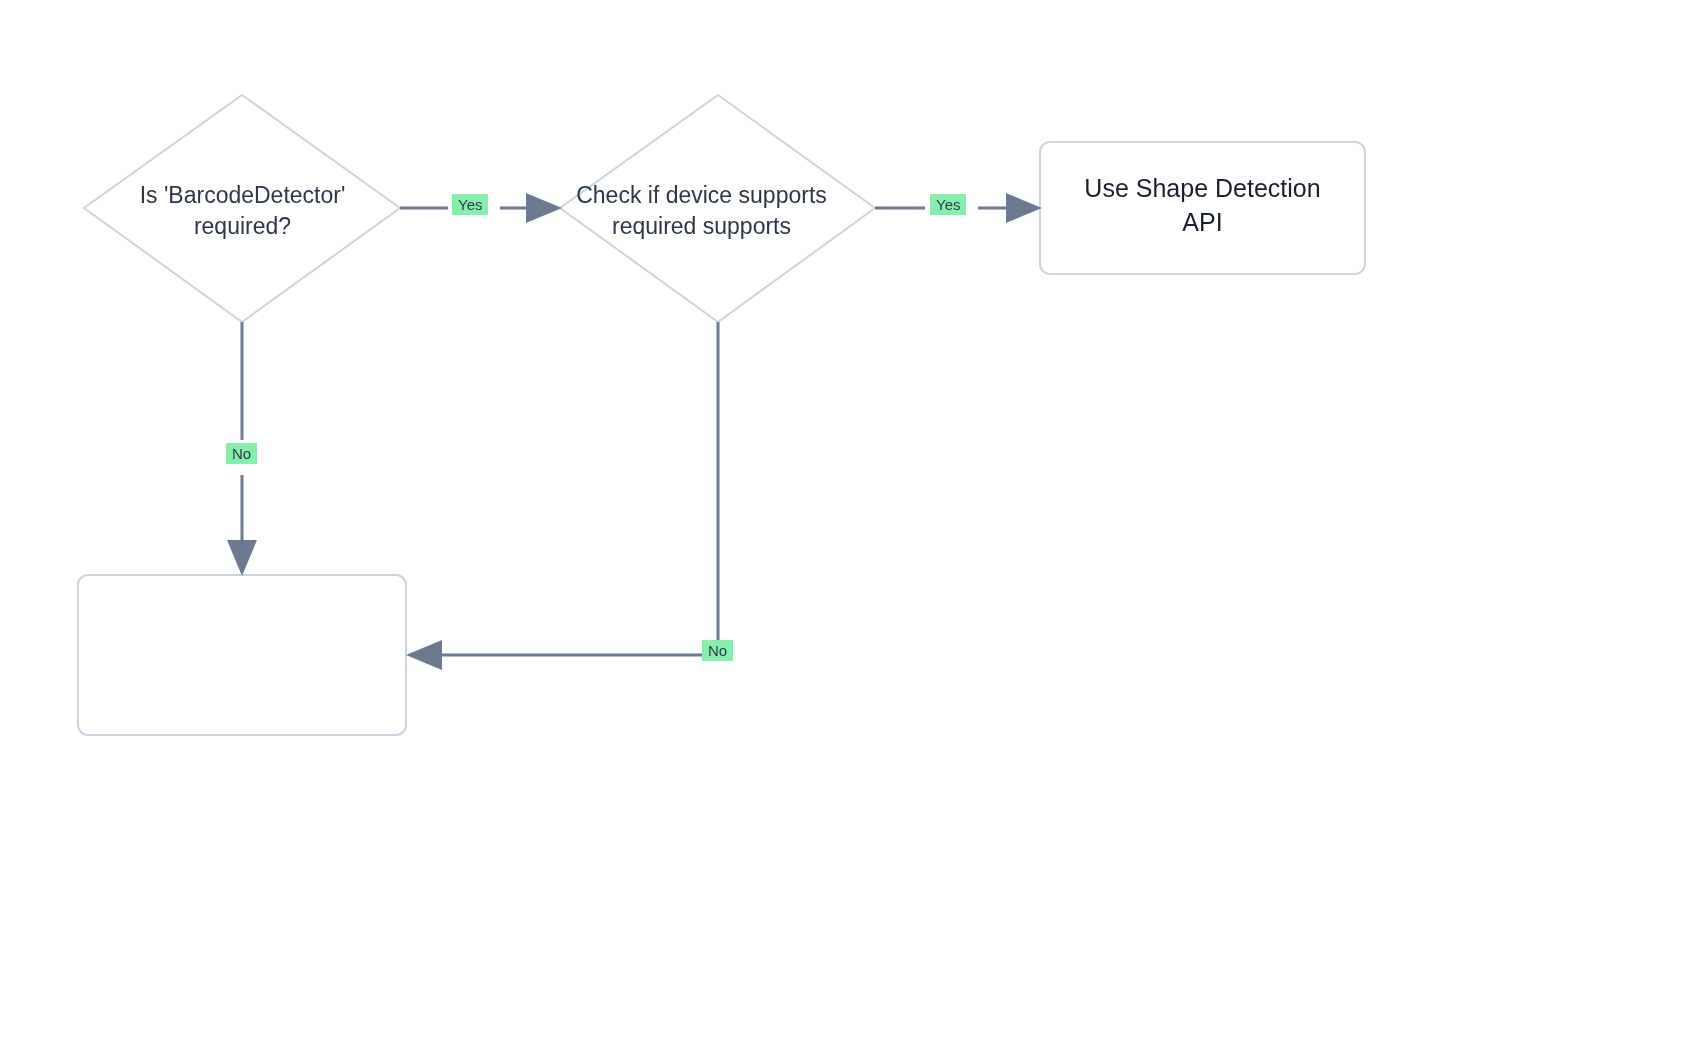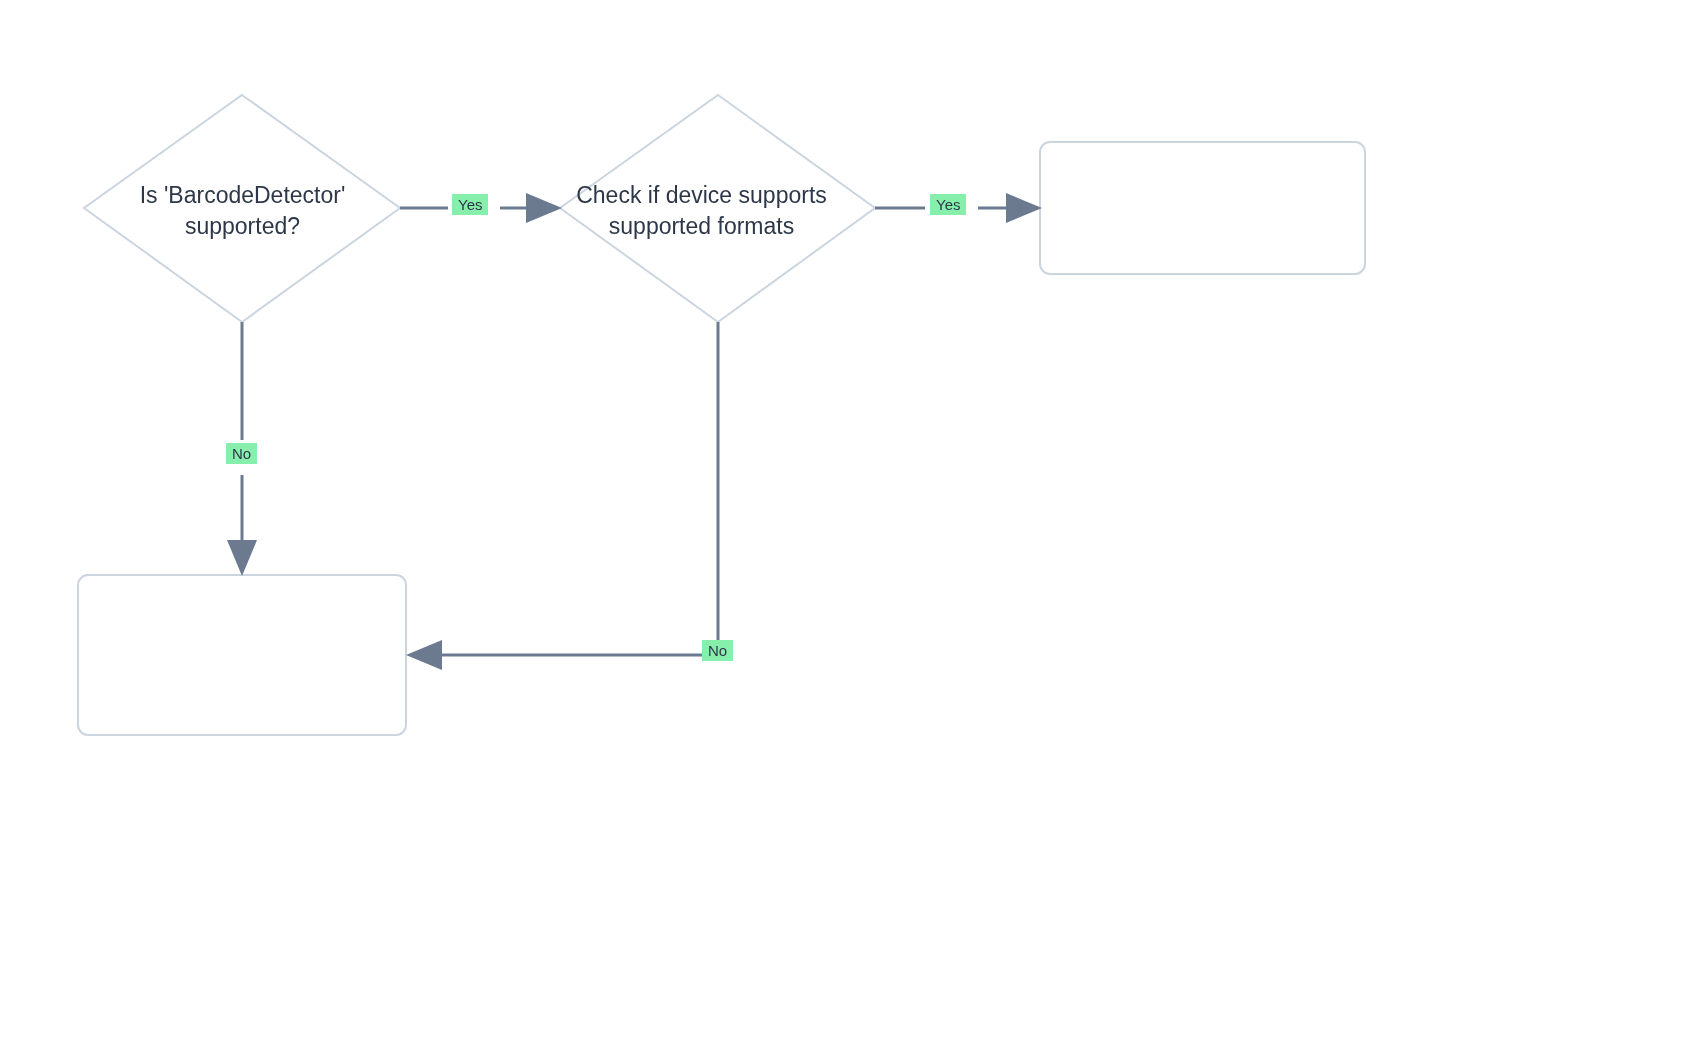--- a/index.html
+++ b/index.html
@@ -78,31 +78,37 @@
     <line x1="242" y1="322" x2="242" y2="440" stroke="#6b7a8f" stroke-width="3"></line>
     <line x1="242" y1="475" x2="242" y2="570" stroke="#6b7a8f" stroke-width="3" marker-end="url(#arrowhead)"></line>
 
     <line x1="718" y1="322" x2="718" y2="655" stroke="#6b7a8f" stroke-width="3"></line>
     <line x1="718" y1="655" x2="412" y2="655" stroke="#6b7a8f" stroke-width="3" marker-end="url(#arrowhead)"></line>
   </svg>
 
   <div class="node-text" style="left:120px; top:180px; width:245px;">
     <div>
       <span>Is 'BarcodeDetector'</span><br>
-      <span>supported?</span>
+      <span>required?</span>
     </div>
   </div>
 
   <div class="node-text" style="left:564px; top:180px; width:275px;">
     <div>
       <span>Check if device supports</span><br>
-      <span>supported formats</span>
+      <span>required supports</span>
     </div>
   </div>
 
+  <div class="node-text process-text" style="left:1060px; top:172px; width:285px;">
+    <div>
+      <span>Use Shape Detection</span><br>
+      <span>API</span>
+    </div>
+  </div>
 
 
   <div class="edge-label" style="left:452px; top:194px;">Yes</div>
   <div class="edge-label" style="left:930px; top:194px;">Yes</div>
   <div class="edge-label" style="left:226px; top:443px;">No</div>
   <div class="edge-label" style="left:702px; top:640px;">No</div>
 
 </div>
 
 </body></html>

